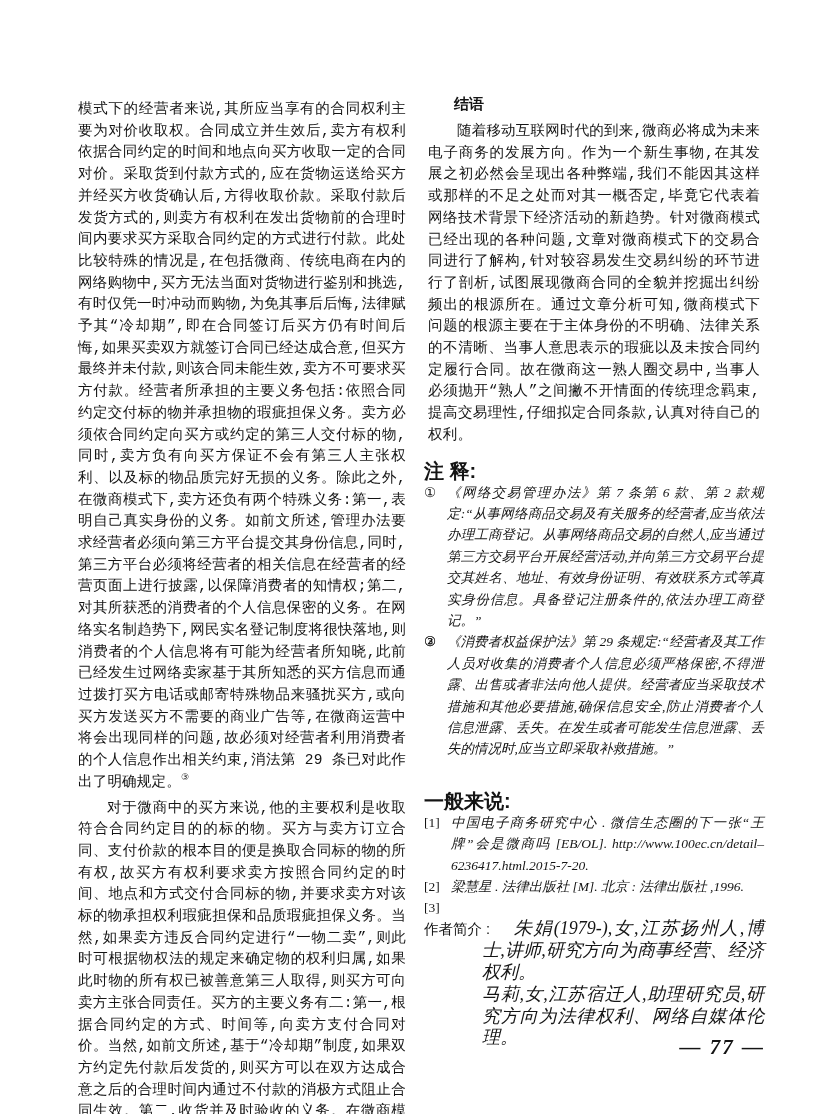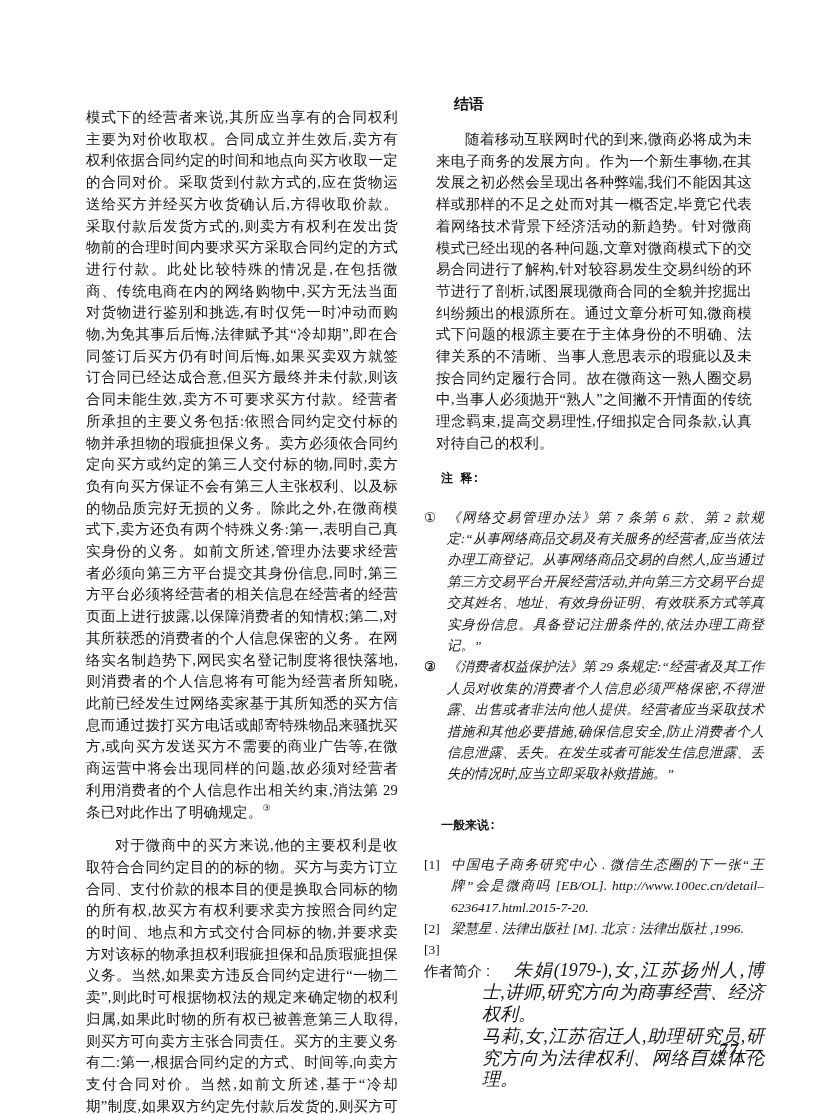--- a/index.html
+++ b/index.html
@@ -17,46 +17,47 @@
     color: #141414;
   }
   .col {
     position: absolute;
     top: 95px;
   }
   .col-left  { left: 74px;  width: 336px; }
   .col-right { left: 424px; width: 340px; }
 
   p.body-para {
-    margin: 12px;
+    margin: 4px;
     font-size: 14.5px;
     line-height: 21.7px;
     text-align: justify;
     letter-spacing: 0.2px;
+    font-family: Liberation Mono, monospace;
   }
   .indent2 { text-indent: 2em; }
   sup.note-ref {
     font-size: 9px;
     line-height: 0;
   }
 
   .conclusion-heading {
     margin: 0;
     padding-left: 2em;
     font-family: Liberation Mono, monospace;
     font-weight: bold;
     font-size: 15px;
     line-height: 22px;
   }
 
   .section-heading {
-    margin: 17px;
-    font-family: Liberation Mono, monospace;
+    margin: 0;
+    font-family: Liberation Sans, sans-serif;
     font-weight: bold;
-    font-size: 12px;
+    font-size: 20px;
     line-height: 22px;
   }
   .notes-heading { margin-top: 13px; }
   .refs-heading  { margin-top: 30px; }
 
   .note-item, .ref-item {
     position: relative;
     margin: 0;
     font-style: italic;
     font-size: 13.5px;
@@ -96,21 +97,21 @@
     text-align: justify;
   }
   p.bio-first { text-indent: 32px; }
 
   .page-number {
     position: absolute;
     right: 62px;
     bottom: 54px;
     font-weight: bold;
     font-style: italic;
-    font-size: 17px;
+    font-size: 21px;
     letter-spacing: 2px;
   }
 </style>
 </head>
 <body>
 
 <div class="page">
 
   <div class="col col-left">
     <p class="body-para"><span>模式下的经营者来说,其所应当享有的合同权利主要为对价收取权。合同成立并生效后,卖方有权利依据合同约定的时间和地点向买方收取一定的合同对价。采取货到付款方式的,应在货物运送给买方并经买方收货确认后,方得收取价款。采取付款后发货方式的,则卖方有权利在发出货物前的合理时间内要求买方采取合同约定的方式进行付款。此处比较特殊的情况是,在包括微商、传统电商在内的网络购物中,买方无法当面对货物进行鉴别和挑选,有时仅凭一时冲动而购物,为免其事后后悔,法律赋予其“冷却期”,即在合同签订后买方仍有时间后悔,如果买卖双方就签订合同已经达成合意,但买方最终并未付款,则该合同未能生效,卖方不可要求买方付款。经营者所承担的主要义务包括:依照合同约定交付标的物并承担物的瑕疵担保义务。卖方必须依合同约定向买方或约定的第三人交付标的物,同时,卖方负有向买方保证不会有第三人主张权利、以及标的物品质完好无损的义务。除此之外,在微商模式下,卖方还负有两个特殊义务:第一,表明自己真实身份的义务。如前文所述,管理办法要求经营者必须向第三方平台提交其身份信息,同时,第三方平台必须将经营者的相关信息在经营者的经营页面上进行披露,以保障消费者的知情权;第二,对其所获悉的消费者的个人信息保密的义务。在网络实名制趋势下,网民实名登记制度将很快落地,则消费者的个人信息将有可能为经营者所知晓,此前已经发生过网络卖家基于其所知悉的买方信息而通过拨打买方电话或邮寄特殊物品来骚扰买方,或向买方发送买方不需要的商业广告等,在微商运营中将会出现同样的问题,故必须对经营者利用消费者的个人信息作出相关约束,消法第 29 条已对此作出了明确规定。</span><sup class="note-ref">③</sup></p>

